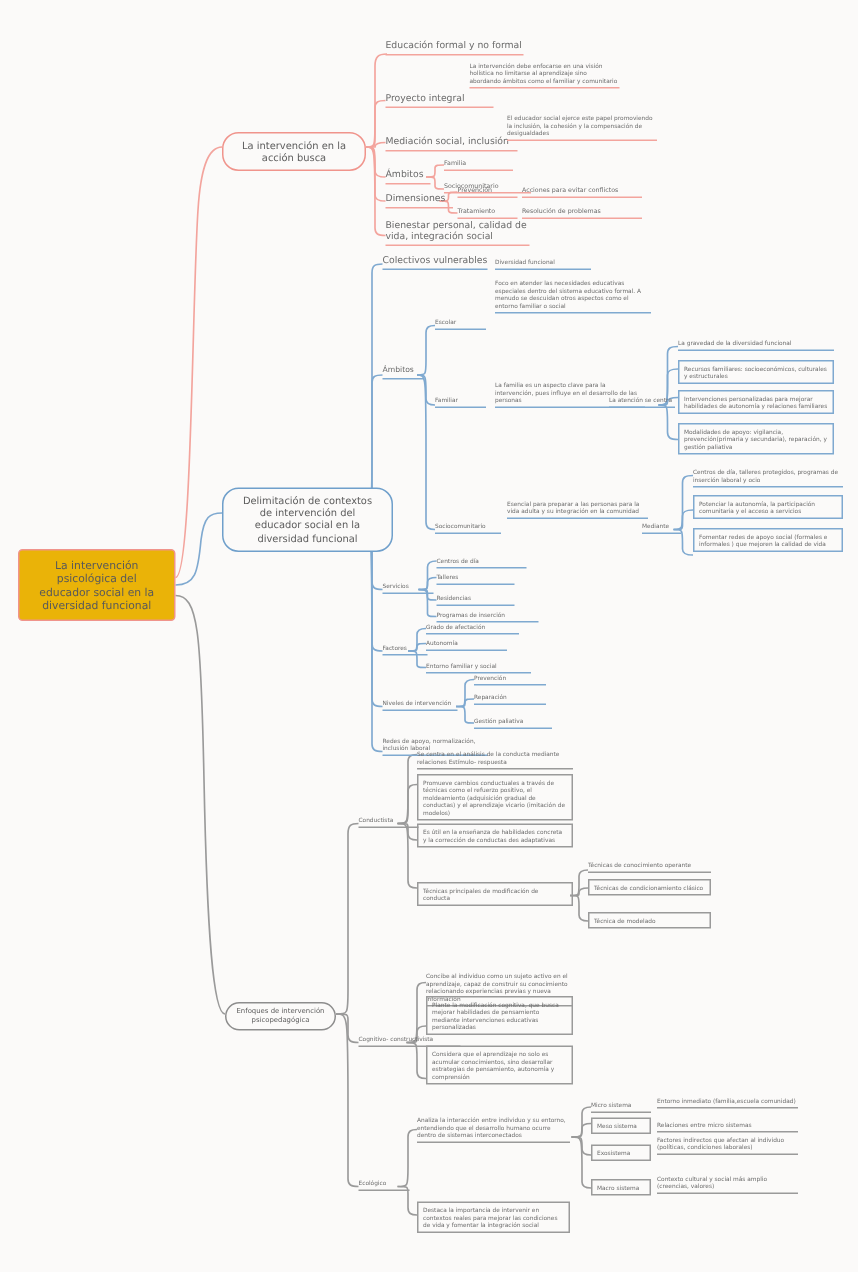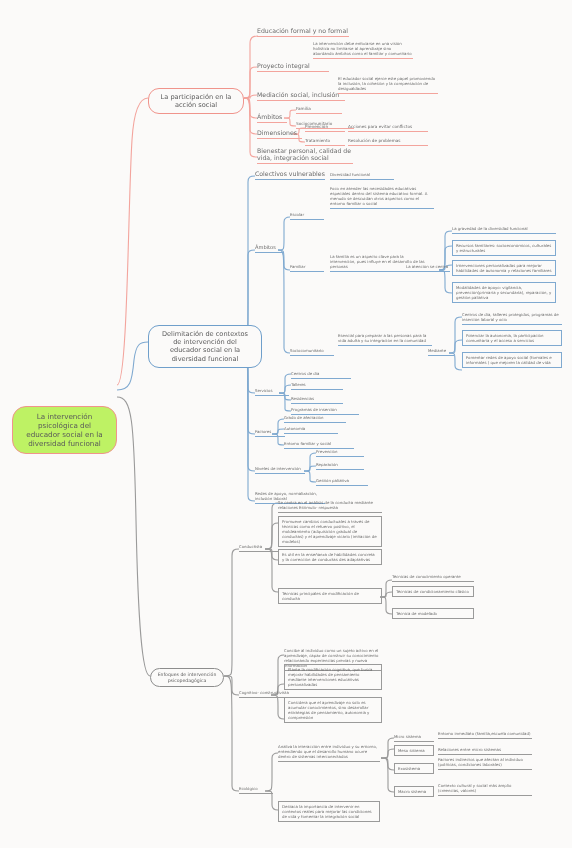--- a/index.html
+++ b/index.html
@@ -6,22 +6,22 @@
   body{width:572px;height:848px;position:relative;overflow:hidden;
        font-family:"DejaVu Sans","Liberation Sans",sans-serif;color:#5c5c5c;}
   #canvas{position:absolute;inset:0;}
   svg.links{position:absolute;left:0;top:0;width:572px;height:848px;pointer-events:none;}
 
   .node{position:absolute;box-sizing:border-box;line-height:1.25;}
   .txt{position:absolute;box-sizing:border-box;}
 
   
   .root{
-    border:1.2px solid #f0948c;border-radius:14px;background:#bef264;
-    padding:5px 7px;font-size:7.2px;color:#595959;text-align:center;margin-top:40px;
+    border:1.2px solid #f0948c;border-radius:3px;background:#eab308;
+    padding:5px 7px;font-size:7.2px;color:#595959;text-align:center;
   }
   
   .cap{border-radius:11px;padding:4px 8px;font-size:6.6px;text-align:center;background:#fbfaf9;}
   .cap.red{border:1px solid #f0948c;}
   .cap.blue{border:1px solid #6f9fcb;}
   .cap.gray{border:1px solid #8d8d8d;font-size:4.6px;padding:3px 6px;}
 
   
   .leaf{font-size:5.1px;color:#6b6b6b;padding-bottom:1.5px;}
   .leaf.small{font-size:4.2px;}
@@ -102,21 +102,21 @@
     <path d="M265 791 C 272 791 272 791 272 796 L272 805 C272 809 274 810 278 810"></path>
     <path d="M381 758 C 388 758 388 758 388 750 L388 742 C388 739 390 738 394 738"></path>
     <path d="M381 758 C 388 758 388 758 388 754 L388 752 C388 750 390 749 394 749"></path>
     <path d="M381 758 C 388 758 388 758 388 764 L388 766 C388 769 390 770 394 770"></path>
     <path d="M381 758 C 388 758 388 758 388 780 L388 788 C388 791 390 792 394 792"></path>
   </g>
 </svg>
 
 <div class="node root" style="left:12px;top:366px;width:105px;">La intervención psicológica del educador social en la diversidad funcional</div>
 
-<div class="node cap red" style="left:148px;top:88px;width:96px;">La participación en la acción social</div>
+<div class="node cap red" style="left:148px;top:88px;width:96px;">La intervención en la acción busca</div>
 
 <div class="txt leaf big u-red" style="left:257px;top:27px;width:92px;">Educación formal y no formal</div>
 
 <div class="txt leaf big u-red" style="left:257px;top:62px;width:72px;">Proyecto integral</div>
 <div class="txt leaf tiny u-red" style="left:313px;top:41px;width:100px;">La intervención debe enfocarse en una visión holística no limitarse al aprendizaje sino abordando ámbitos como el familiar y comunitario</div>
 
 <div class="txt leaf big u-red" style="left:257px;top:91px;width:88px;">Mediación social, inclusión</div>
 <div class="txt leaf tiny u-red" style="left:338px;top:76px;width:100px;">El educador social ejerce este papel promoviendo la inclusión, la cohesión y la compensación de desigualdades</div>
 
 <div class="txt leaf big u-red" style="left:257px;top:113px;width:30px;">Ámbitos</div>

